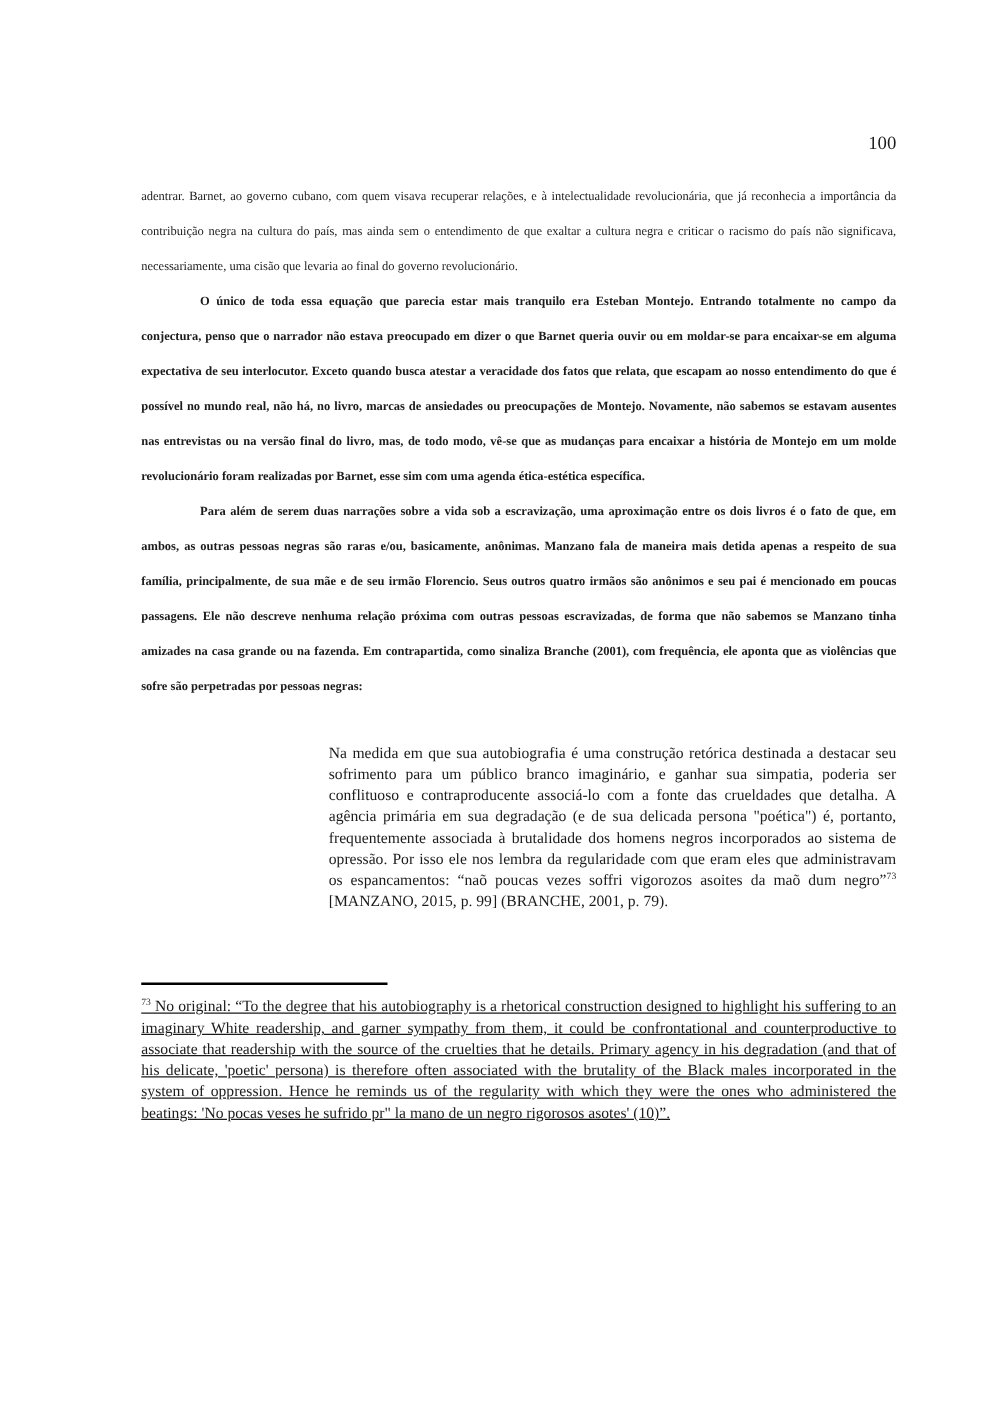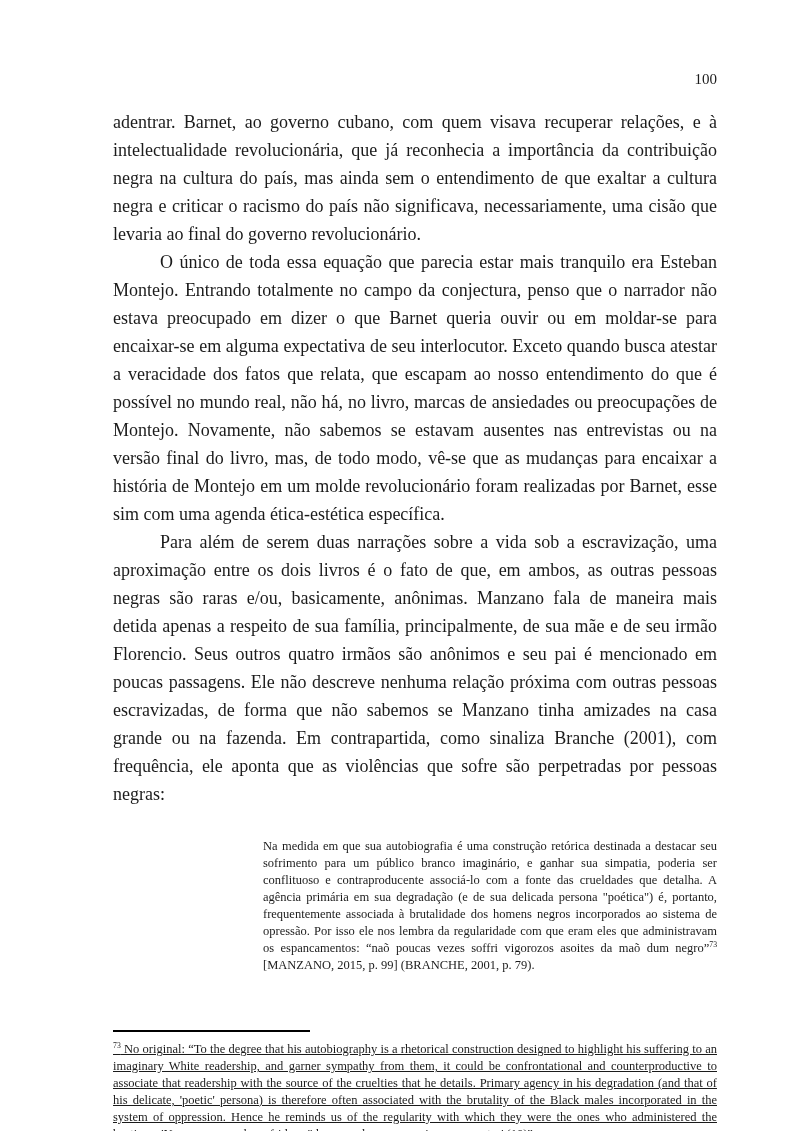--- a/index.html
+++ b/index.html
@@ -4,35 +4,35 @@
 <style>
   * { margin: 0; padding: 0; box-sizing: border-box; }
   html, body { background: #ffffff; }
   .page {
     position: relative;
     width: 800px;
     height: 1131px;
     background: #ffffff;
     color: #1b1b1b;
     font-family: "Liberation Serif", "DejaVu Serif", serif;
-    padding: 70px 83px 0 113px;
+    padding: 106px 83px 0 113px;
     overflow: hidden;
   }
   .page-number {
     text-align: right;
     font-size: 15px;
     line-height: 18px;
   }
   .body-text { margin-top: 20px; }
   .body-text p {
-    font-size: 18px;
+    font-size: 10px;
     line-height: 28px;
     text-align: justify;
   }
-  .body-text p.indent { text-indent: 47px; }
+  .body-text p.indent { text-indent: 47px; font-weight: bold; }
   .block-quote {
     margin: 30px 0 8px 150px;
     font-size: 12.5px;
     line-height: 17px;
     text-align: justify;
   }
   sup.fn-ref {
     font-size: 0.62em;
     vertical-align: super;
     line-height: 0;

